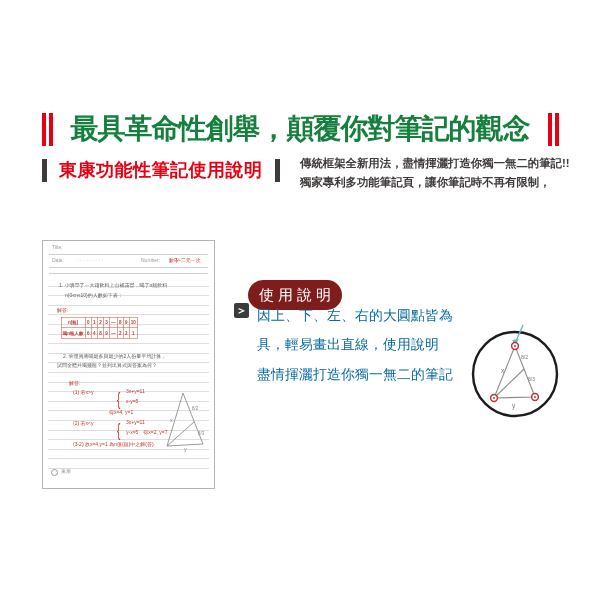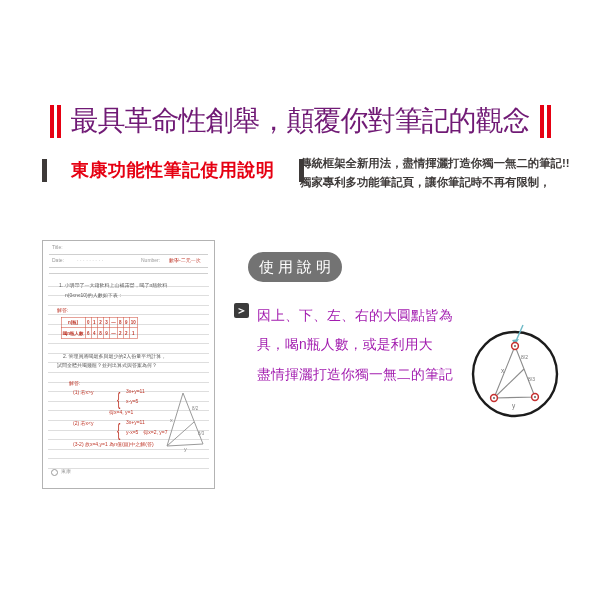--- a/index.html
+++ b/index.html
@@ -3,23 +3,23 @@
 <meta charset="utf-8">
 <style>
   html,body{margin:0;padding:0;background:#fff;}
   .canvas{position:relative;width:600px;height:600px;background:#ffffff;overflow:hidden;
           font-family:"Liberation Sans",sans-serif;color:#3e3a39;}
   .abs{position:absolute;}
 
   
   .title-row{position:absolute;top:102px;left:0;right:0;display:flex;justify-content:center;align-items:center;gap:10px;}
   .vbars{width:11px;height:33px;border-left:4px solid #e60012;border-right:4px solid #e60012;box-sizing:border-box;}
-  .main-title{font-size:28px;font-weight:normal;color:#701a75;letter-spacing:-1px;white-space:nowrap;margin:0;}
+  .main-title{font-size:28px;font-weight:bold;color:#15803d;letter-spacing:-1px;white-space:nowrap;margin:8px;}
 
-  .subhead{position:absolute;top:158px;left:42px;display:flex;align-items:center;gap:24px;}
+  .subhead{position:absolute;top:158px;left:42px;display:flex;align-items:center;gap:12px;}
   .dbar{width:5px;height:23px;background:#3e3a39;}
   .subhead-text{font-size:18px;font-weight:bold;color:#e60012;white-space:nowrap;letter-spacing:0.5px;}
 
   .tagline{position:absolute;left:300px;top:154px;font-size:11.4px;font-weight:bold;color:#3e3a39;line-height:18.5px;white-space:nowrap;}
 
   
   .notebook{position:absolute;left:42px;top:240px;width:173px;height:249px;background:#fff;border:1px solid #b3b3b3;box-sizing:border-box;}
   .ruled{position:absolute;left:5px;right:5px;top:36px;height:198px;
          background:repeating-linear-gradient(to bottom,#ffffff 0 8.6px,#dedede 8.6px 9.6px);}
   .nb-line{position:absolute;left:6px;right:6px;height:1px;background:#cfcfcf;}
@@ -33,26 +33,26 @@
                width:24.5px;height:20px;padding:0;white-space:nowrap;}
   .nb-table td.hd{width:58px;}
 
   .eq-wrap{position:absolute;left:30px;top:147px;transform:scale(0.5);transform-origin:0 0;width:320px;height:130px;}
   .eq{position:absolute;font-size:10px;color:#c0392b;white-space:nowrap;}
   .brace{position:absolute;font-size:20px;color:#c0392b;transform:scaleY(1.9);transform-origin:0 0;}
 
   .nb-footer-circle{position:absolute;left:8px;top:228px;width:7px;height:7px;border:1px solid #9a9a9a;border-radius:50%;box-sizing:border-box;}
 
   
-  .pill{position:absolute;left:248px;top:252px;width:94px;height:30px;background:#737373;border-radius:16px;
+  .pill{position:absolute;left:248px;top:280px;width:94px;height:30px;background:#7f1d1d;border-radius:16px;
         color:#ffffff;font-size:15px;letter-spacing:4px;display:flex;align-items:center;justify-content:center;padding-left:4px;box-sizing:border-box;}
   .bullet{position:absolute;left:234px;top:303px;width:15px;height:15px;background:#3b3b3b;border-radius:2px;
           color:#fff;font-size:11px;font-weight:bold;display:flex;align-items:center;justify-content:center;}
   .body-text{position:absolute;left:257px;top:301px;}
-  .body-text div{font-size:13.8px;letter-spacing:0.2px;line-height:29.4px;height:29.4px;color:#a21caf;white-space:nowrap;}
+  .body-text div{font-size:13.8px;letter-spacing:0.2px;line-height:29.4px;height:29.4px;color:#0369a1;white-space:nowrap;}
 
   
   .diagram-title{position:absolute;left:470px;top:297px;width:104px;text-align:center;font-size:11px;font-weight:bold;color:#3e3a39;white-space:nowrap;}
   .diagram-svg{position:absolute;left:466px;top:320px;}
 </style>
 </head>
 <body>
 
 <div class="canvas">
 
@@ -148,21 +148,21 @@
 
     <span class="nb-footer-circle"></span>
     <span class="hw hw-gray" style="left:18px;top:227px;">東康</span>
   </div>
 
   <div class="pill">使用說明</div>
 
   <div class="bullet">＞</div>
   <div class="body-text">
     <div>因上、下、左、右的大圓點皆為</div>
-    <div>具，喝n瓶人數，或是利用大</div>
+    <div>具，輕易畫出直線，使用說明</div>
     <div>盡情揮灑打造你獨一無二的筆記</div>
   </div>
 
   <svg class="diagram-svg" width="108" height="114" viewBox="0 0 108 114">
     <circle cx="49" cy="54" r="42" fill="none" stroke="#1c1c1c" stroke-width="2.4"></circle>
     <path d="M49,26 L28,78 L69,77 Z" fill="none" stroke="#8c8c8c" stroke-width="1.1"></path>
     <path d="M28,78 L58,49" fill="none" stroke="#8c8c8c" stroke-width="1.1"></path>
     <line x1="57" y1="5" x2="50" y2="21" stroke="#6cb9c6" stroke-width="1.4"></line>
     <path d="M49,25 L53,19 L46,20 Z" fill="#6cb9c6"></path>
     <circle cx="49" cy="26" r="3.4" fill="#ffffff" stroke="#c53030" stroke-width="1.5"></circle>

